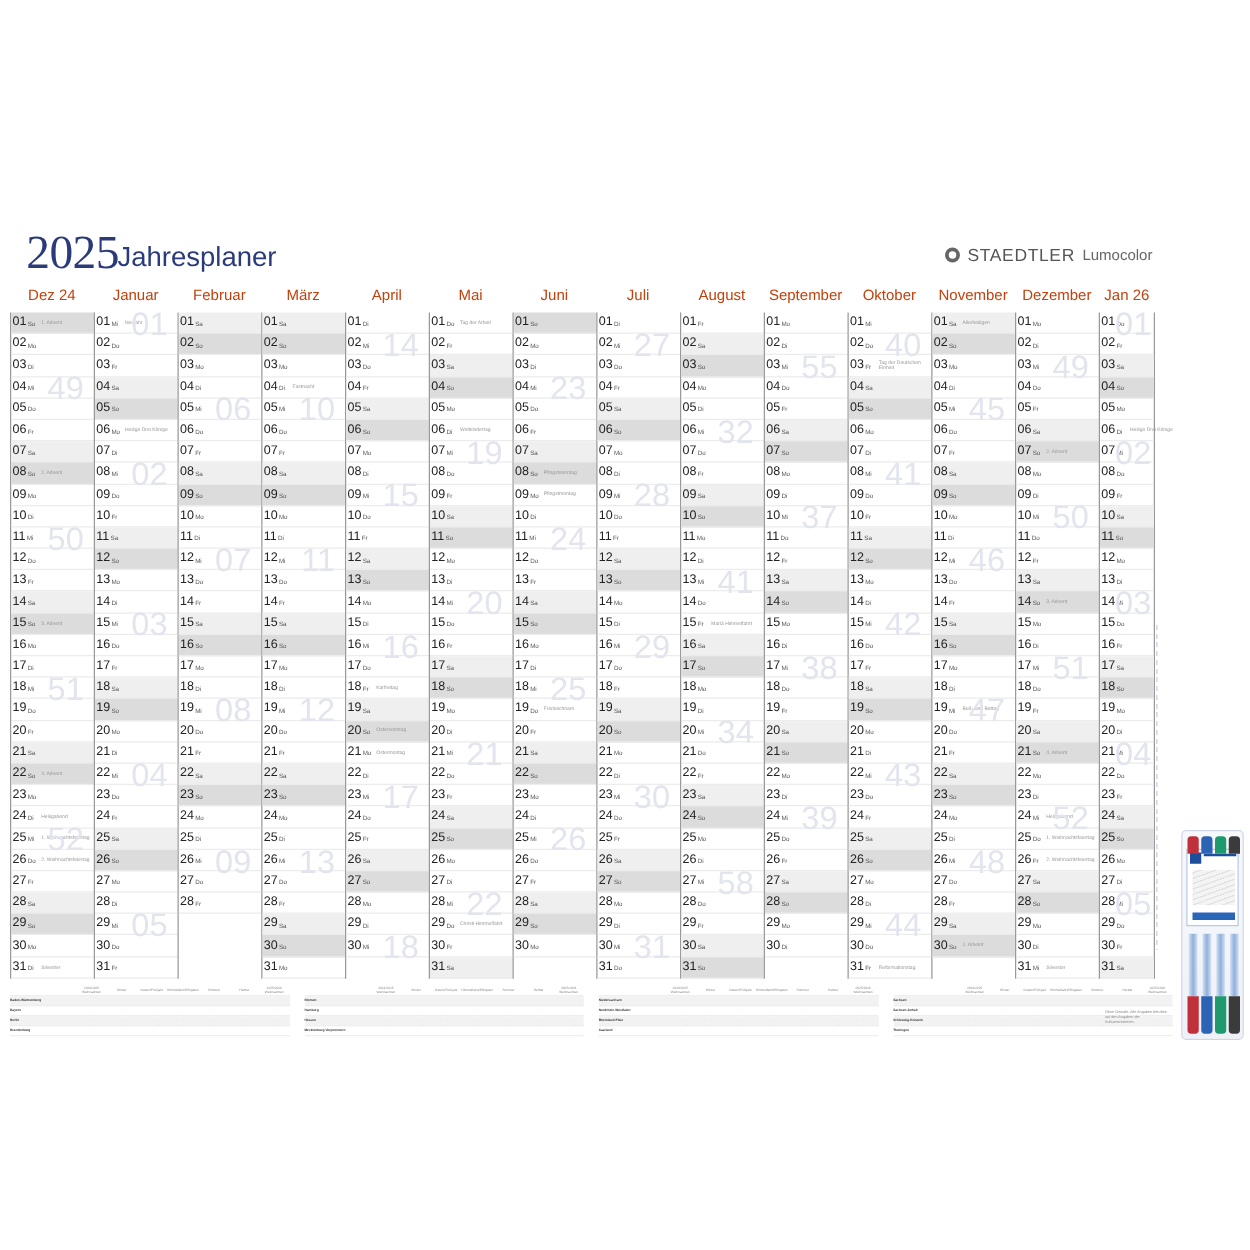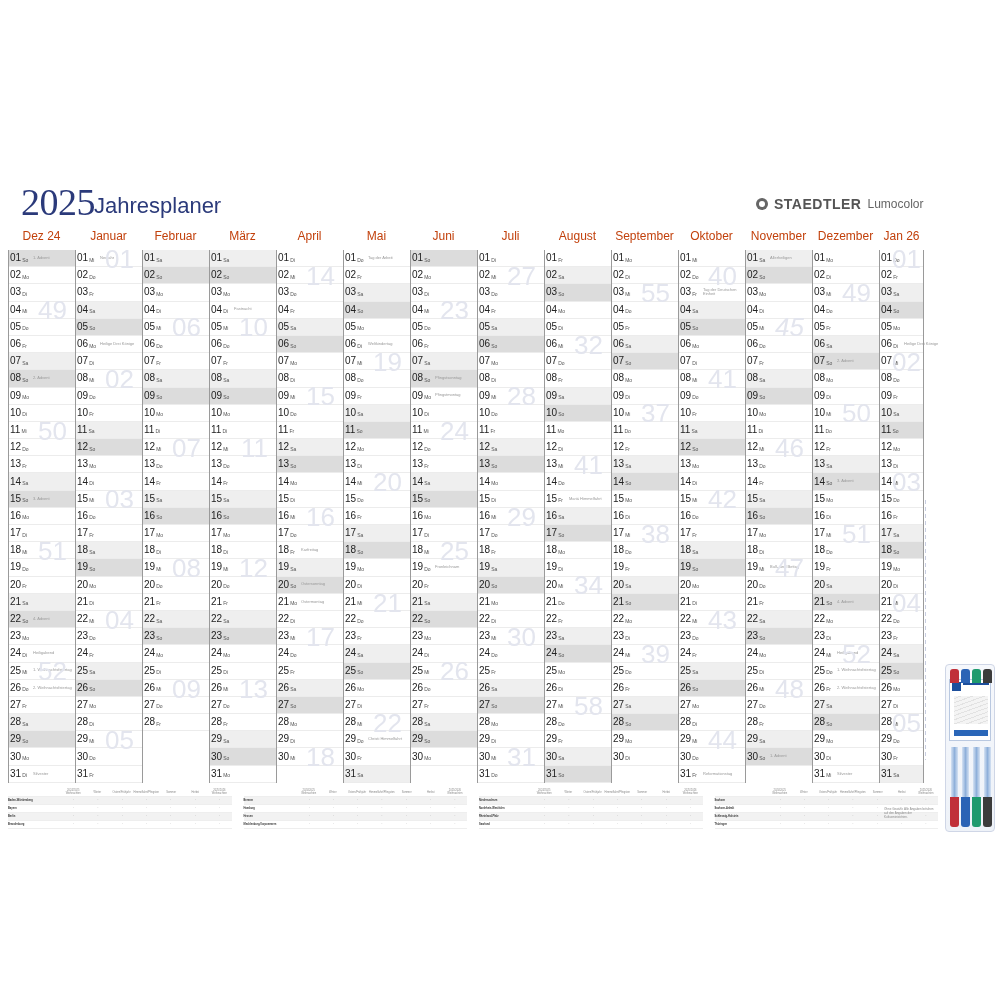--- a/index.html
+++ b/index.html
@@ -5,21 +5,21 @@
   * { box-sizing: border-box; margin: 0; padding: 0; }
   html, body { width: 1000px; height: 1000px; background: #ffffff; overflow: hidden; }
   body { font-family: "Liberation Sans", "DejaVu Sans", sans-serif; position: relative; color: #222; }
 
   .title-year { position: absolute; left: 8px; top: 180px; font-size: 38px; color: #2b3a7a; letter-spacing: -0.5px; line-height: 44px; font-family: Liberation Serif, serif; margin-left: 13px; }
   .title-name { position: absolute; left: 94px; top: 192px; font-size: 22px; color: #2b3a7a; line-height: 28px; font-family: "Liberation Sans", sans-serif; }
 
   .brand { position: absolute; left: 756px; top: 196px; display: flex; align-items: center; gap: 6px; }
   .brand-logo { width: 12px; height: 12px; border-radius: 50%; background: #666; position: relative; }
   .brand-logo::after { content: ""; position: absolute; left: 3px; top: 3px; width: 6px; height: 6px; border-radius: 50%; background: #fff; }
-  .brand-name { font-size: 14px; font-weight: bold; color: #555; letter-spacing: 0.5px; }
+  .brand-name { font-size: 14px; font-weight: normal; color: #555; letter-spacing: 0.5px; }
   .brand-sub { font-size: 12px; color: #666; }
 
   .months-header { position: absolute; left: 8px; top: 229px; height: 18px; display: flex; }
   .month-label { width: 67px; text-align: center; font-size: 12px; color: #c2410c; }
 
   .grid { position: absolute; left: 8px; top: 250px; display: flex; }
   .col { width: 67px; position: relative; border-left: 1px solid #9a9a9a; }
   .col.last { width: 45px; border-right: 1px solid #9a9a9a; }
   .cell { height: 17.2px; position: relative; display: flex; align-items: center; padding-left: 1px; border-bottom: 1px solid #ececec; }
   .cell.sa { background: #efefef; }
@@ -1642,21 +1642,21 @@
       <div class="cell sa">
         <span class="dnum">29</span>
         <span class="wday">Sa</span>
       </div>
       <div class="cell so">
         <span class="dnum">30</span>
         <span class="wday">So</span>
         <span class="hol">1. Advent</span>
       </div>
       <div class="cell empty"></div>
-      <div class="wk" style="top: 64.4px; font-style: italic;">45</div>
+      <div class="wk" style="top: 64.4px;">45</div>
       <div class="wk" style="top: 184.8px;">46</div>
       <div class="wk" style="top: 305.2px;">47</div>
       <div class="wk" style="top: 425.6px;">48</div>
     </div>
     <div class="col">
       <div class="cell">
         <span class="dnum">01</span>
         <span class="wday">Mo</span>
       </div>
       <div class="cell">

